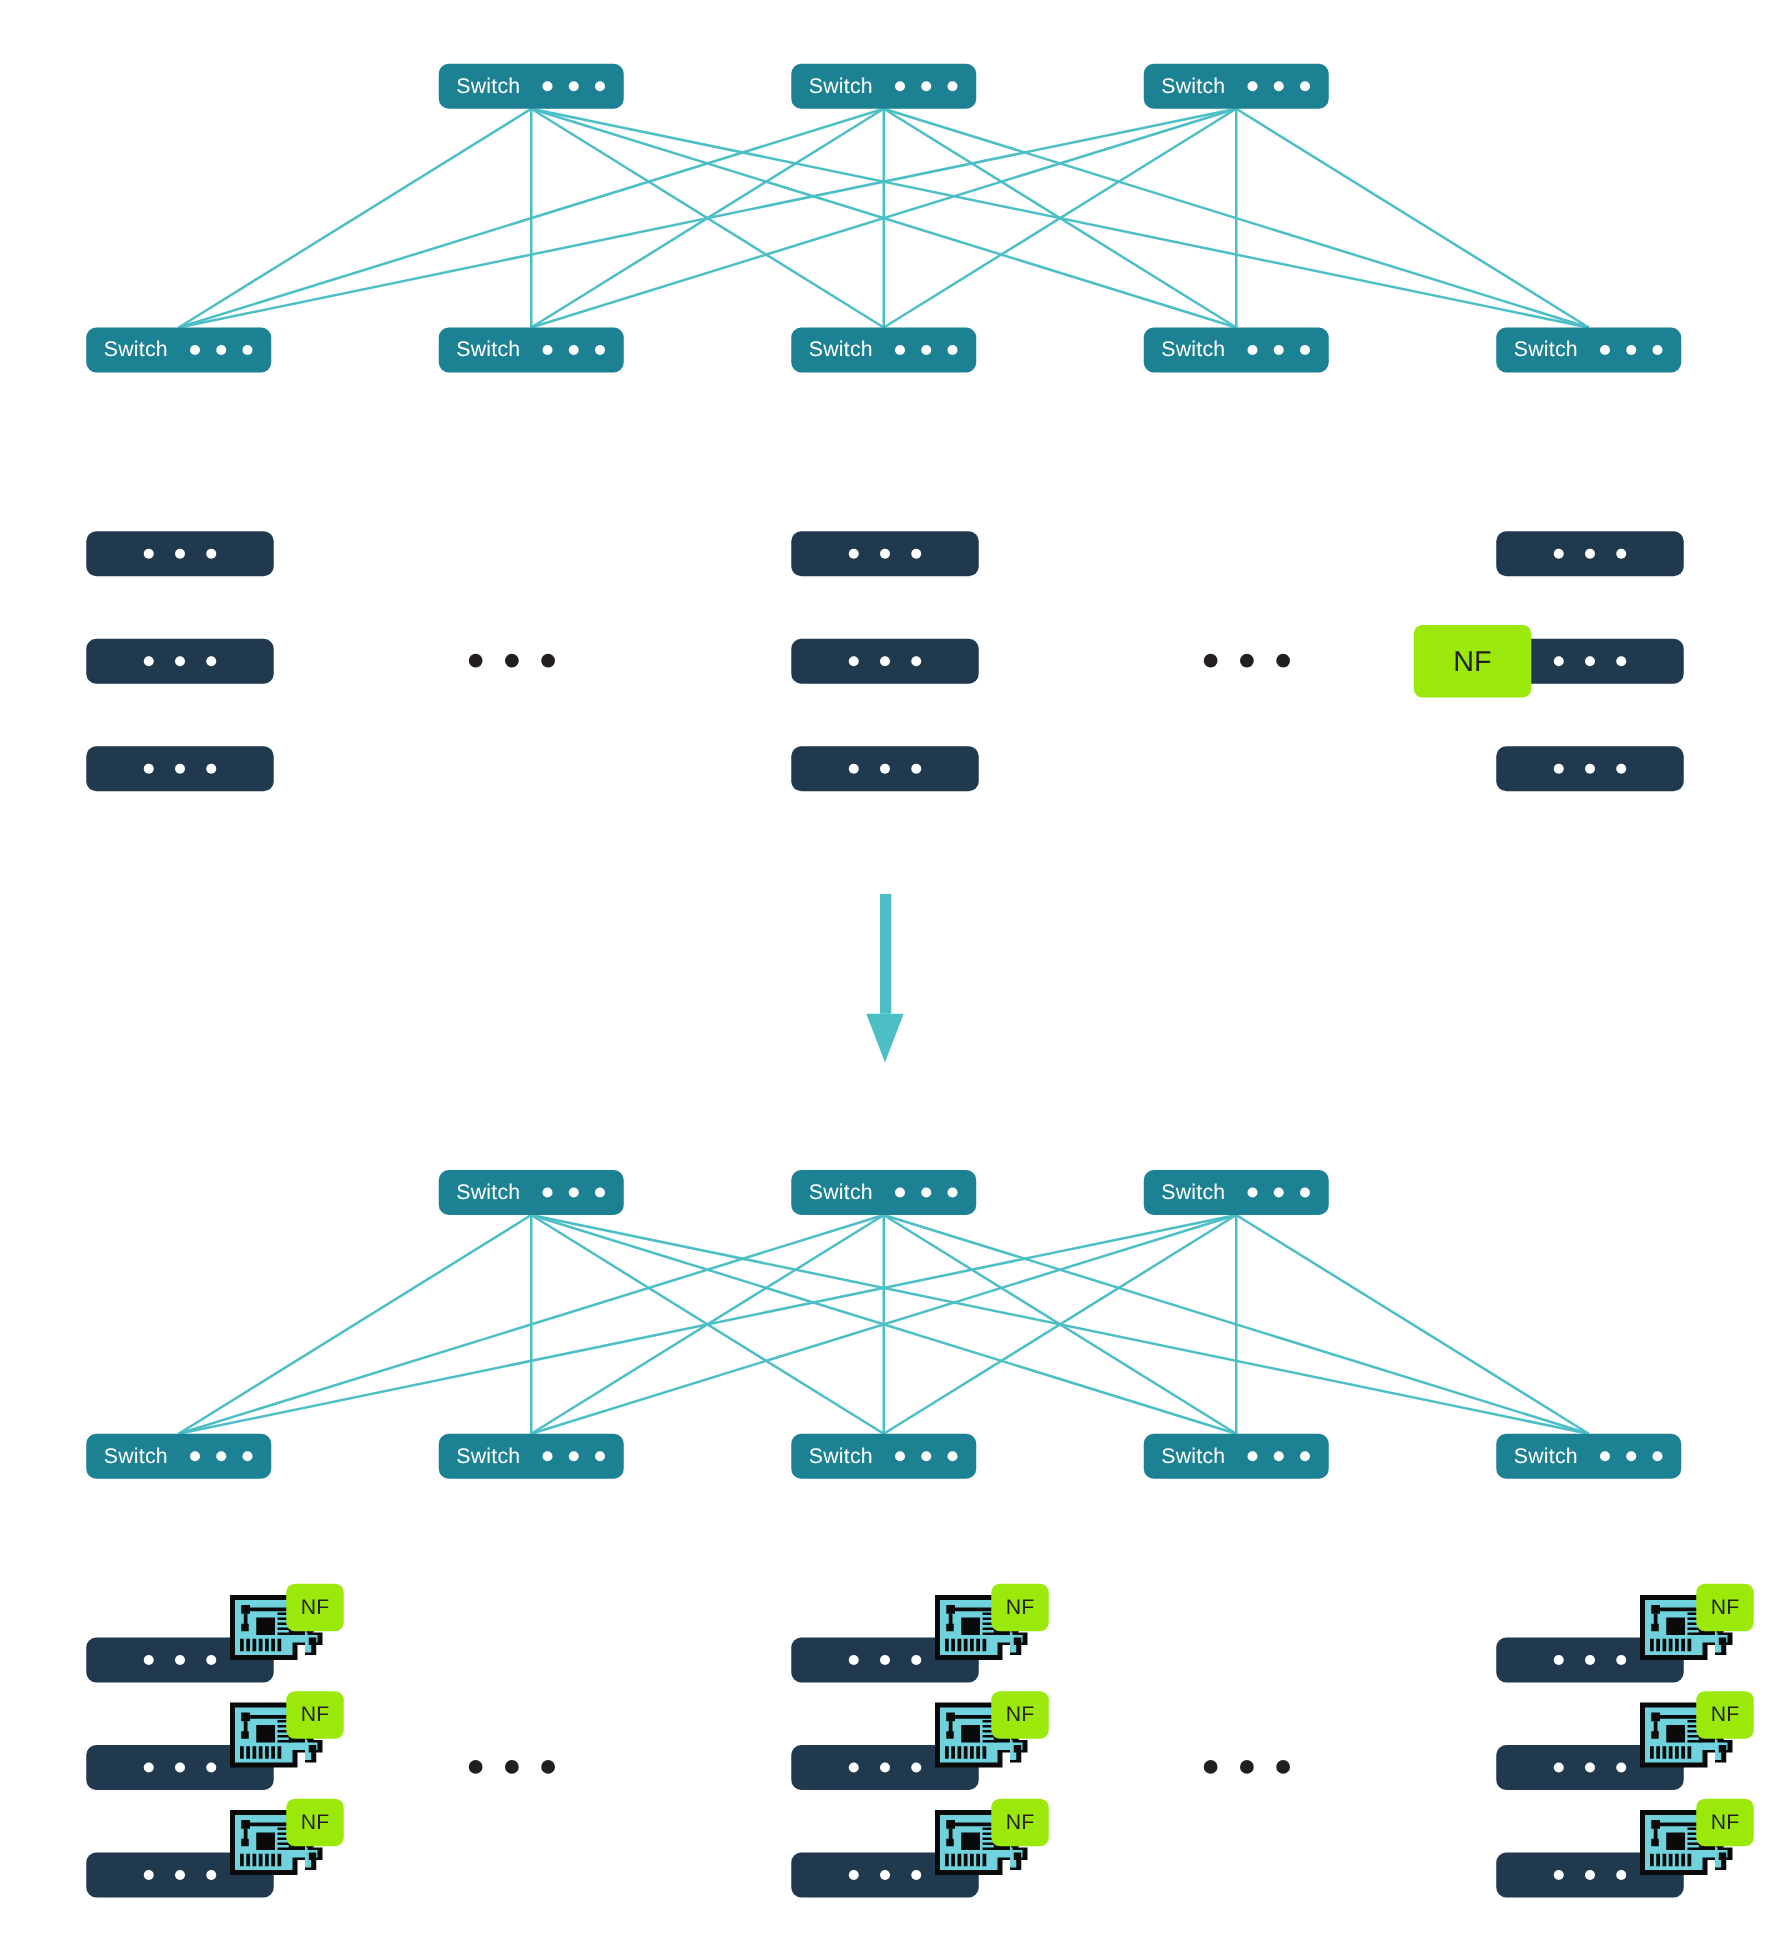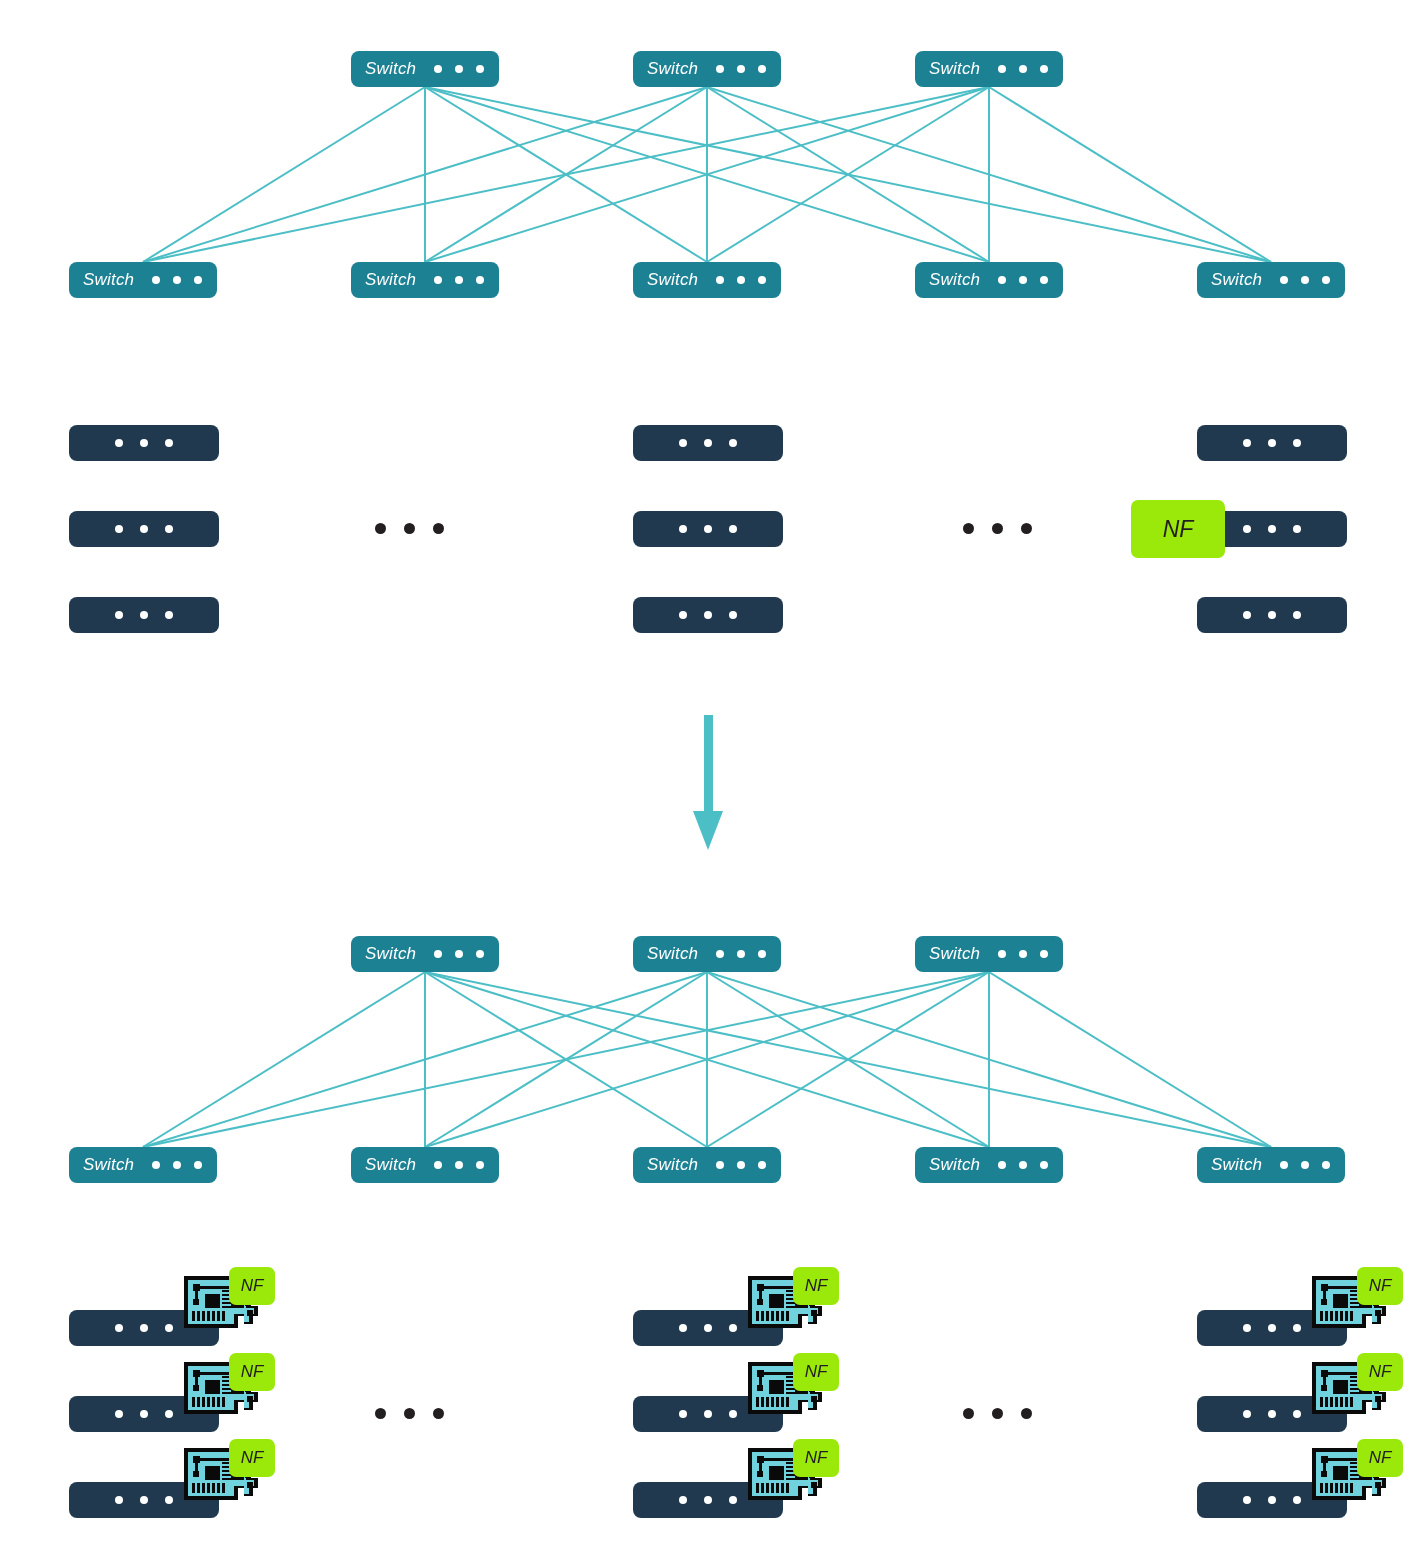--- a/index.html
+++ b/index.html
@@ -9,21 +9,20 @@
   }
   body {
     font-family: "Liberation Sans", sans-serif;
   }
   #canvas {
     position: relative;
     width: 1426px;
     height: 1563px;
     background: #ffffff;
     overflow: hidden;
-    font-style: italic;
   }
   .links-svg {
     position: absolute;
     left: 0;
     top: 0;
     width: 1426px;
     height: 1563px;
     pointer-events: none;
   }
   

